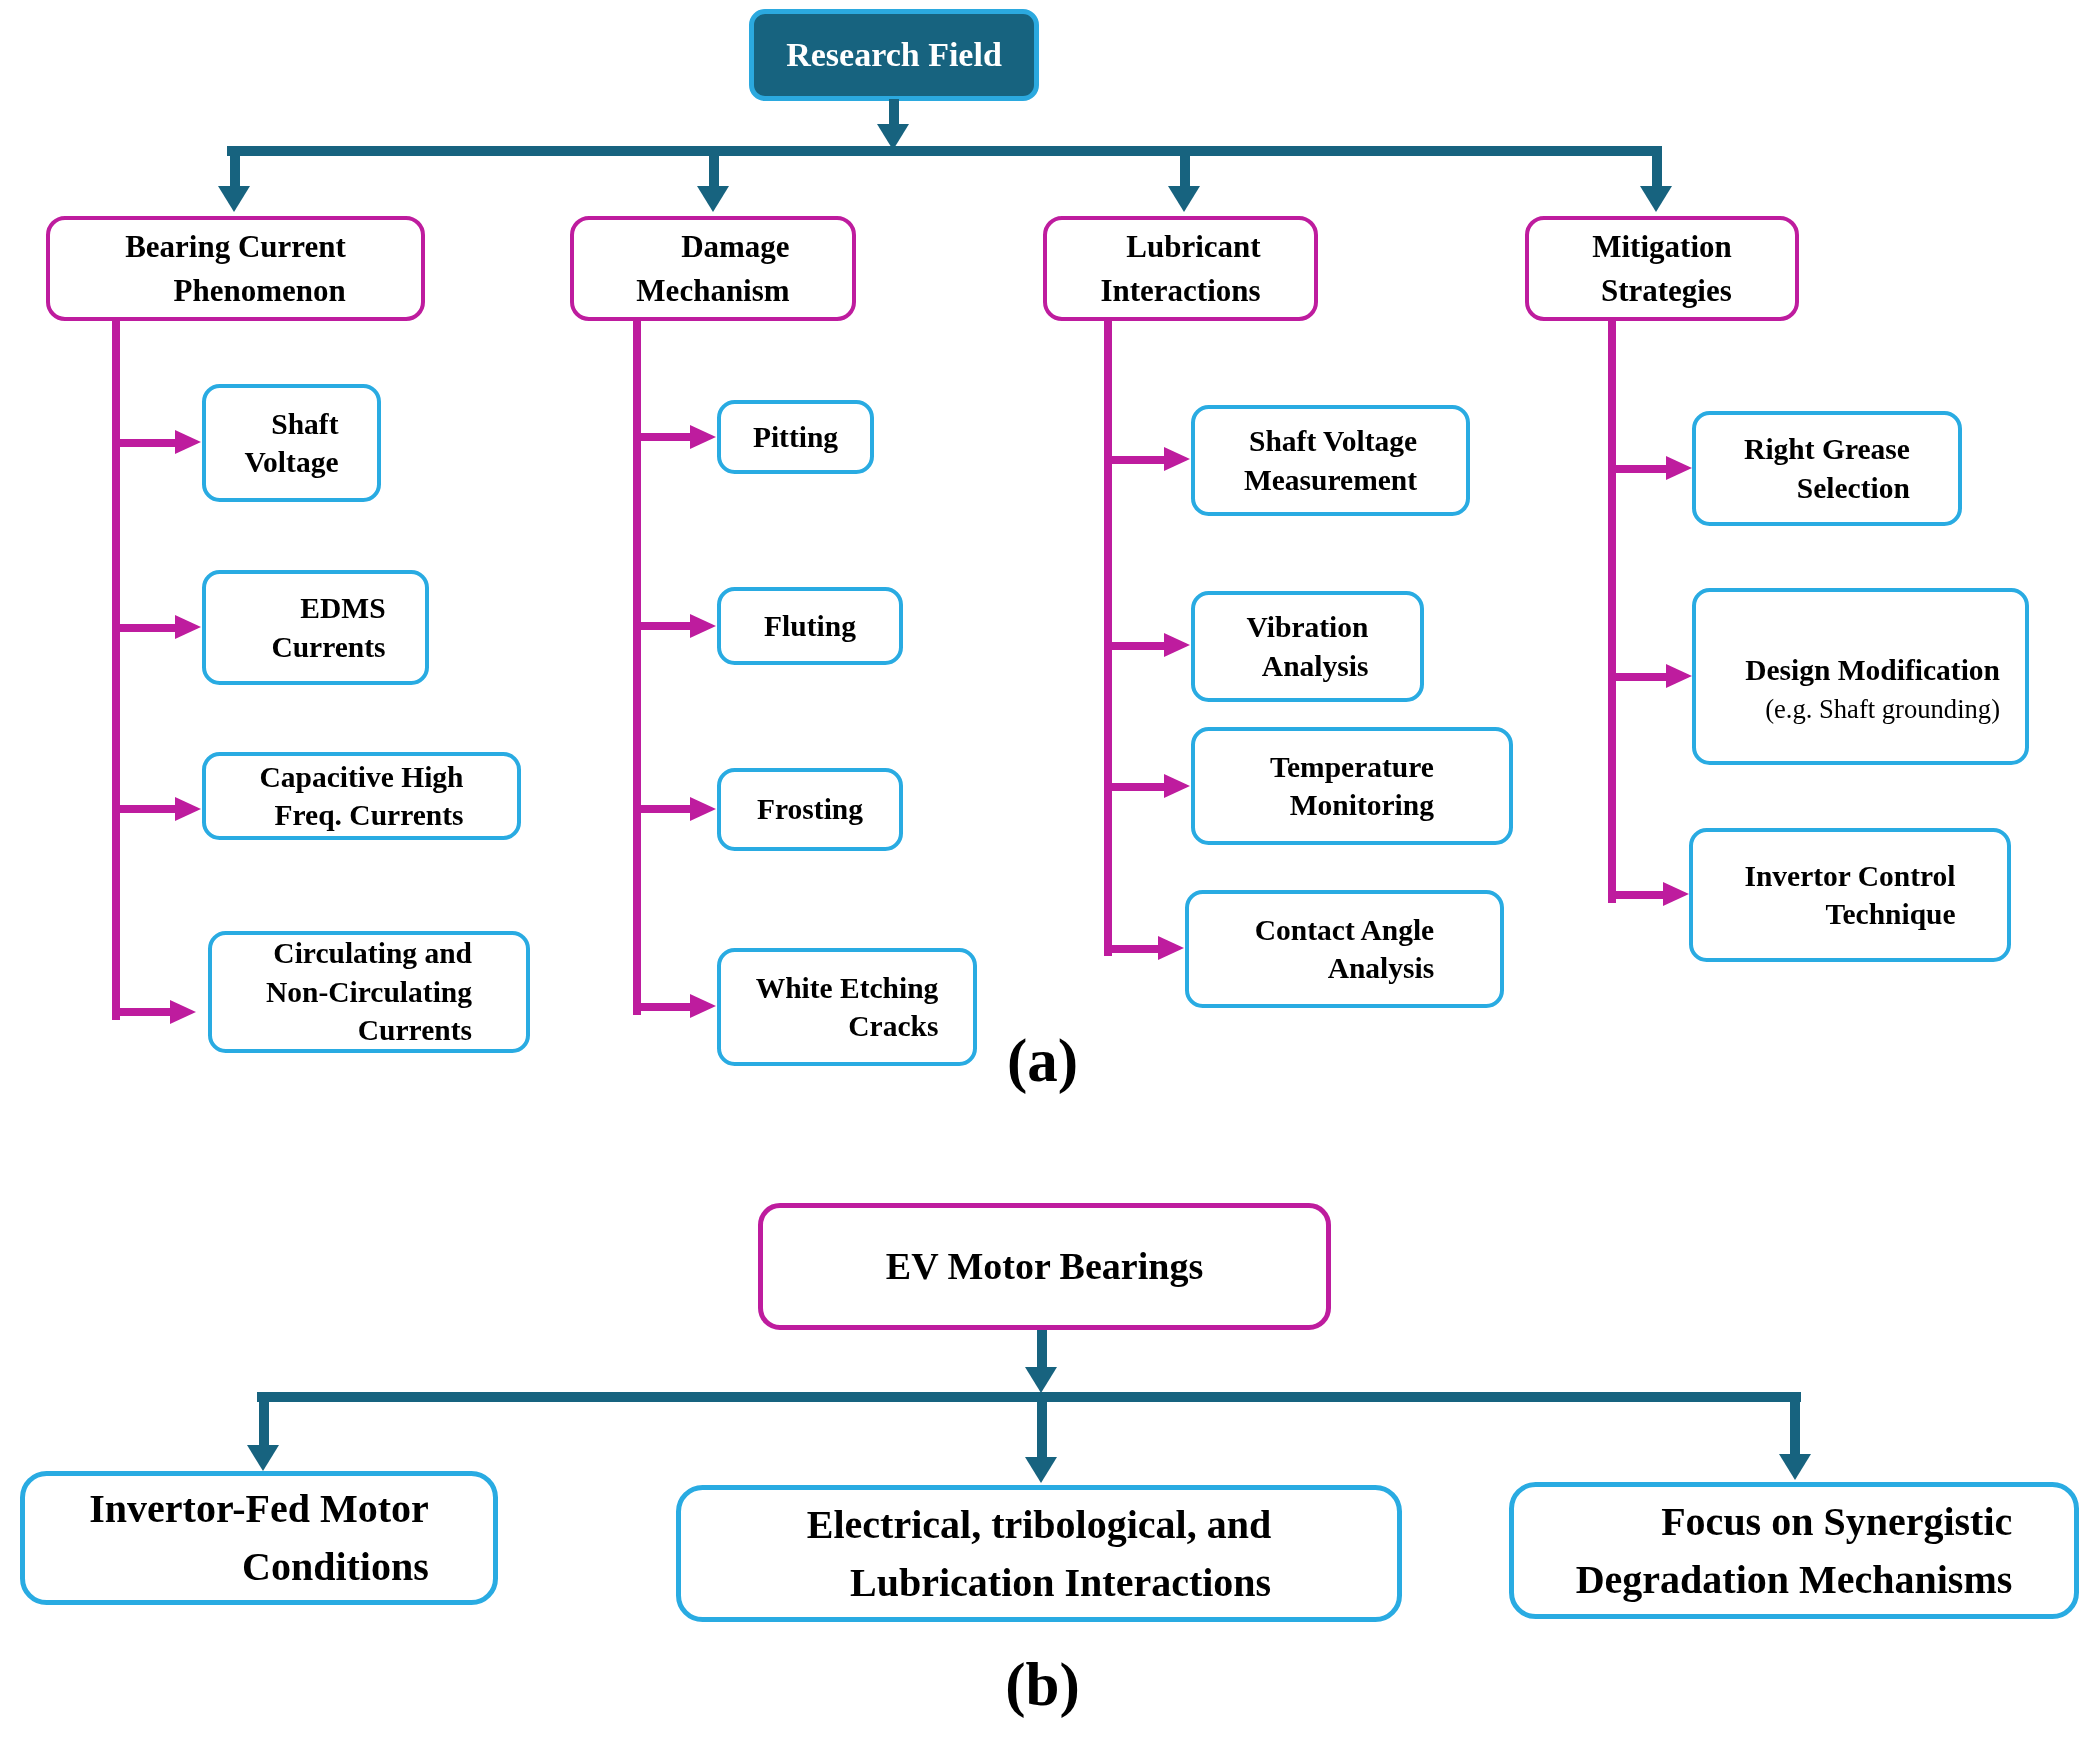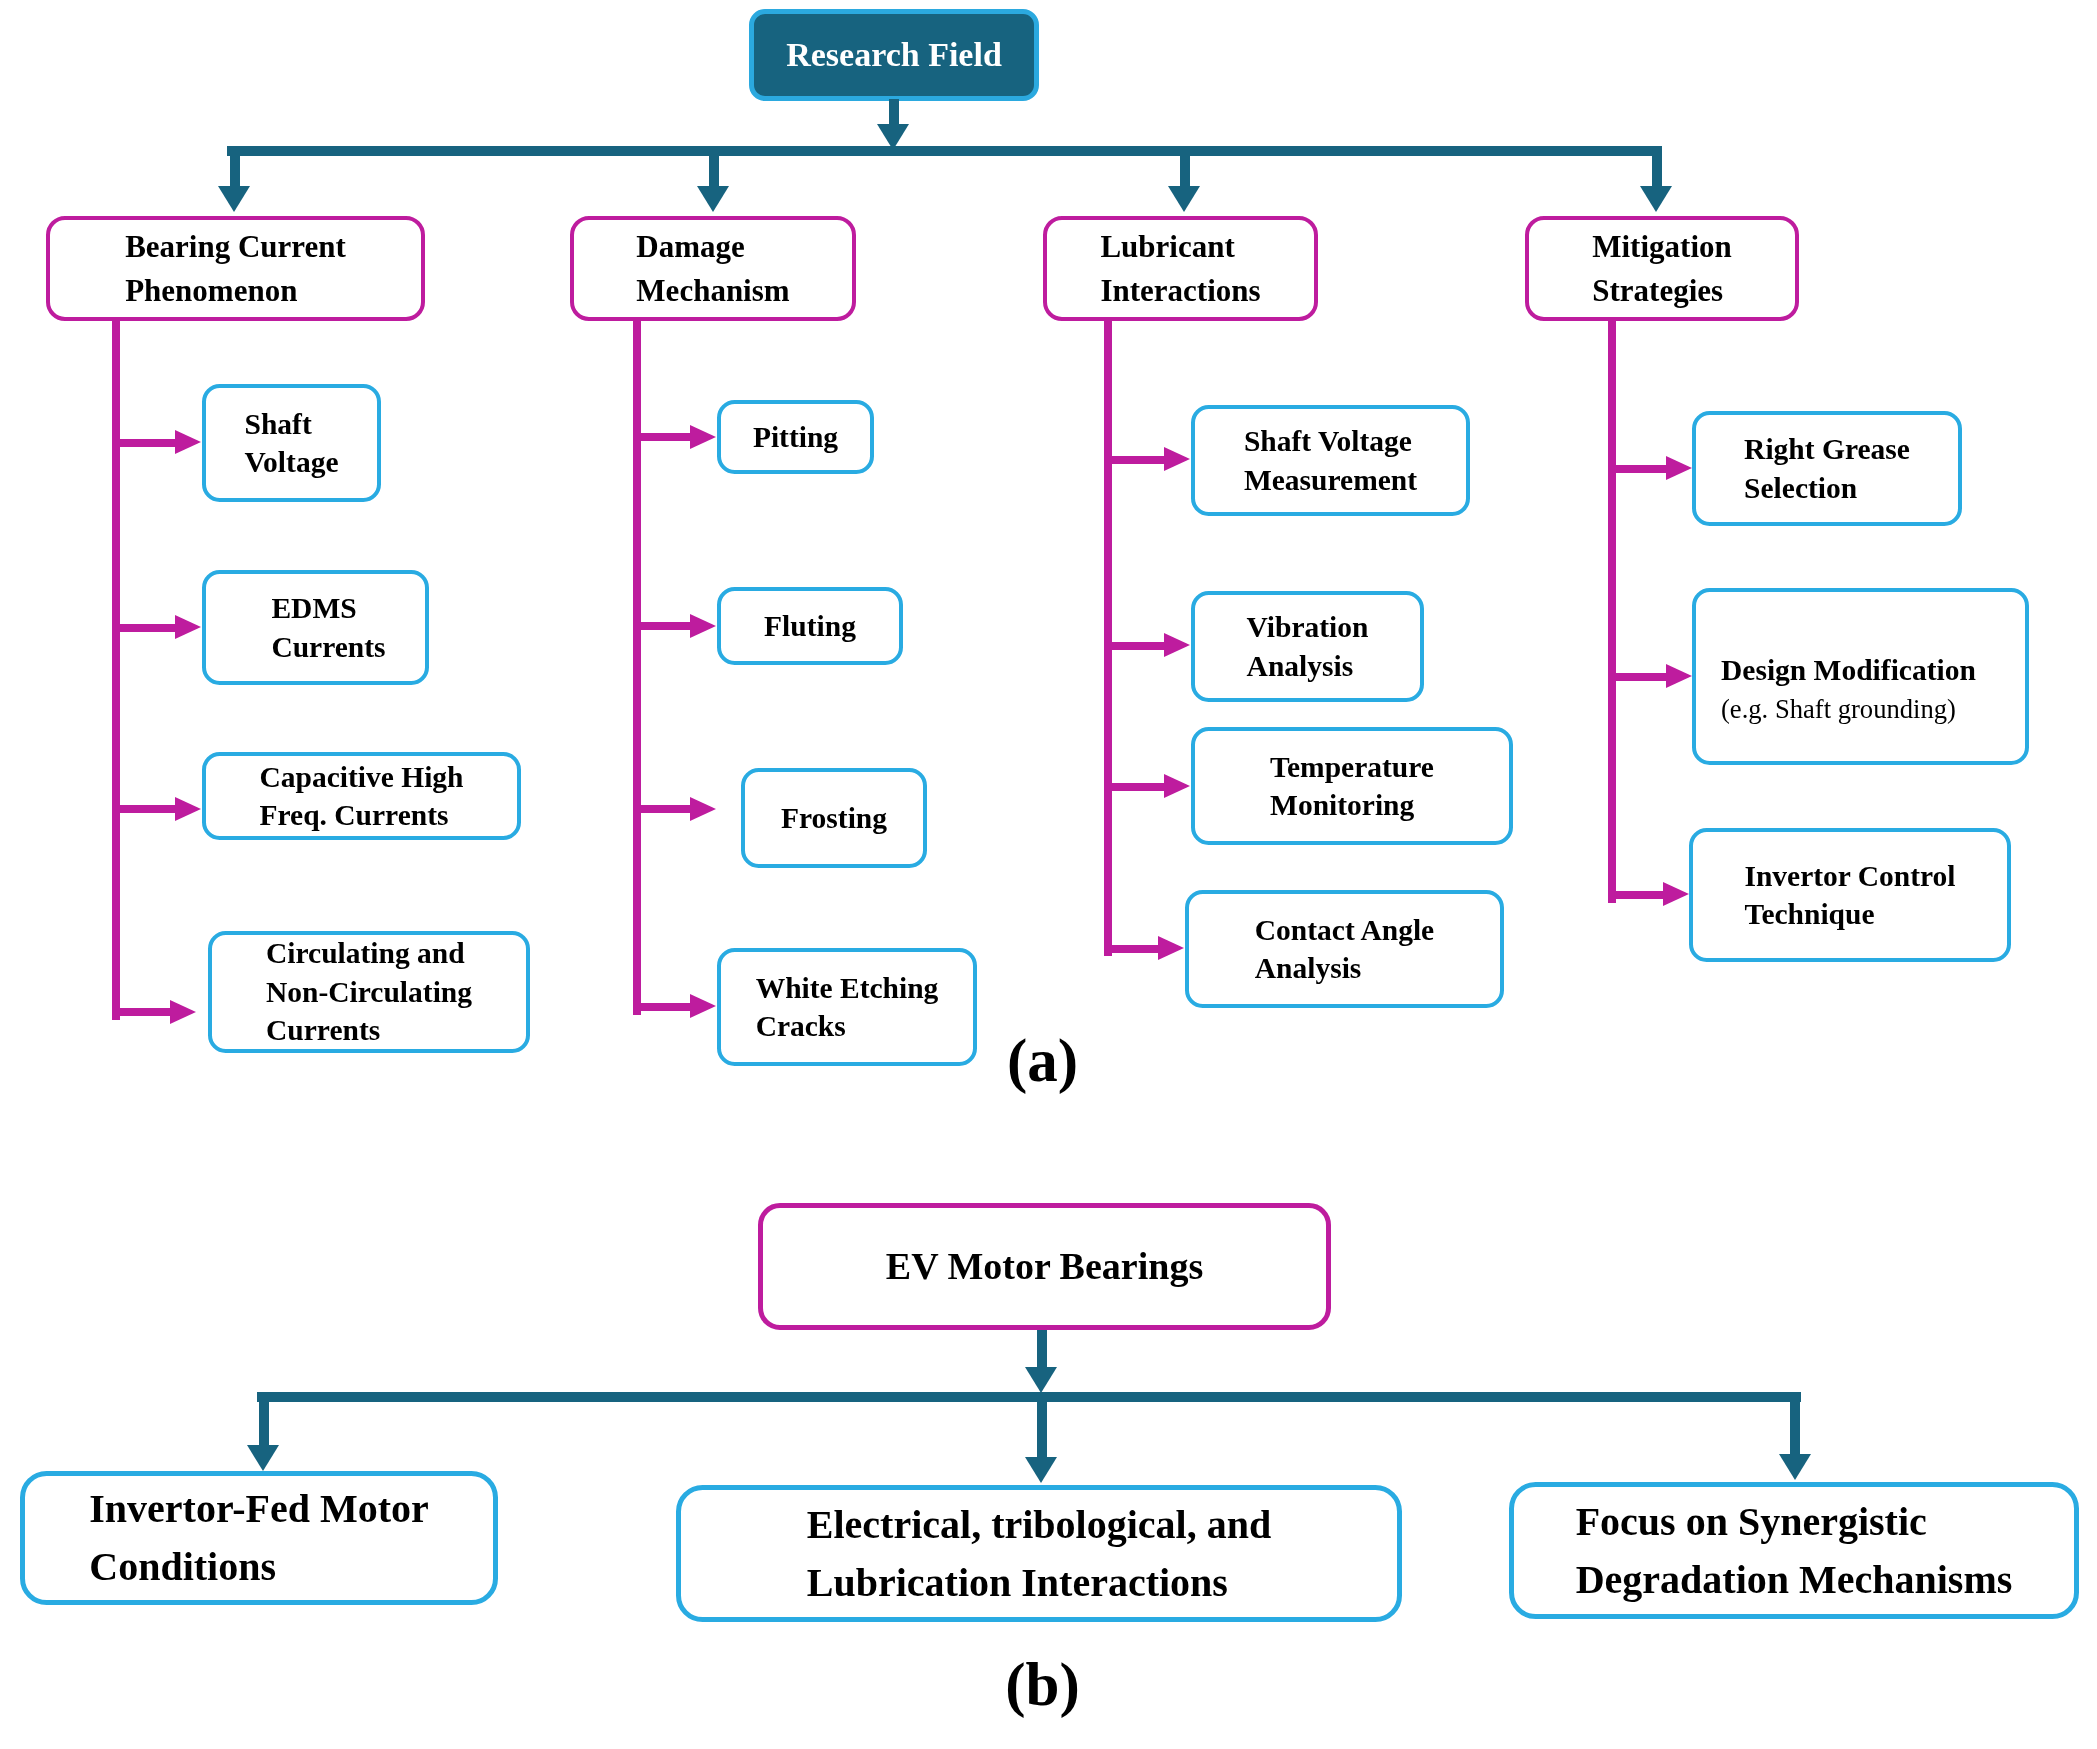--- a/index.html
+++ b/index.html
@@ -11,21 +11,21 @@
     --background:#FFFFFF;
   }
   html,body{margin:0;padding:0;background:var(--background);}
   #canvas{
     position:relative;width:2097px;height:1750px;background:var(--background);
     font-family:"Liberation Serif","DejaVu Serif",serif;color:var(--text);
     overflow:hidden;
   }
   .box{
     position:absolute;box-sizing:border-box;background:#fff;
-    display:flex;align-items:center;justify-content:center;text-align:left;
+    display:flex;align-items:center;justify-content:center;text-align:right;
     font-weight:bold;white-space:pre-line;line-height:1.3;
   }
   .rootbox{
     background:var(--teal);color:#fff;border:5.2px solid var(--light-blue);
     border-radius:16px;font-size:34px;
   }
   .hdr{
     border:4.4px solid var(--magenta);border-radius:19px;font-size:31px;line-height:1.4;
   }
   .child{
@@ -113,21 +113,21 @@
   <div class="mline" style="left:636px;top:433px;width:55px;height:8px;"></div>
   <div class="mtri-right" style="left:690px;top:425px;"></div>
   <div class="box child" style="left:717px;top:400px;width:157px;height:74px;">Pitting</div>
 
   <div class="mline" style="left:636px;top:622px;width:55px;height:8px;"></div>
   <div class="mtri-right" style="left:690px;top:614px;"></div>
   <div class="box child" style="left:717px;top:587px;width:186px;height:78px;">Fluting</div>
 
   <div class="mline" style="left:636px;top:805px;width:55px;height:8px;"></div>
   <div class="mtri-right" style="left:690px;top:797px;"></div>
-  <div class="box child" style="left:717px;top:768px;width:186px;height:100px;margin-left:24px;">Frosting</div>
+  <div class="box child" style="left:717px;top:768px;width:186px;height:83px;">Frosting</div>
 
   <div class="mline" style="left:636px;top:1003px;width:55px;height:8px;"></div>
   <div class="mtri-right" style="left:690px;top:994px;"></div>
   <div class="box child" style="left:717px;top:948px;width:260px;height:118px;">White Etching
 Cracks</div>
 
   <div class="mline" style="left:1108px;top:456px;width:58px;height:8px;"></div>
   <div class="mtri-right" style="left:1164px;top:447px;"></div>
   <div class="box child" style="left:1191px;top:405px;width:279px;height:111px;">Shaft Voltage
 Measurement</div>

